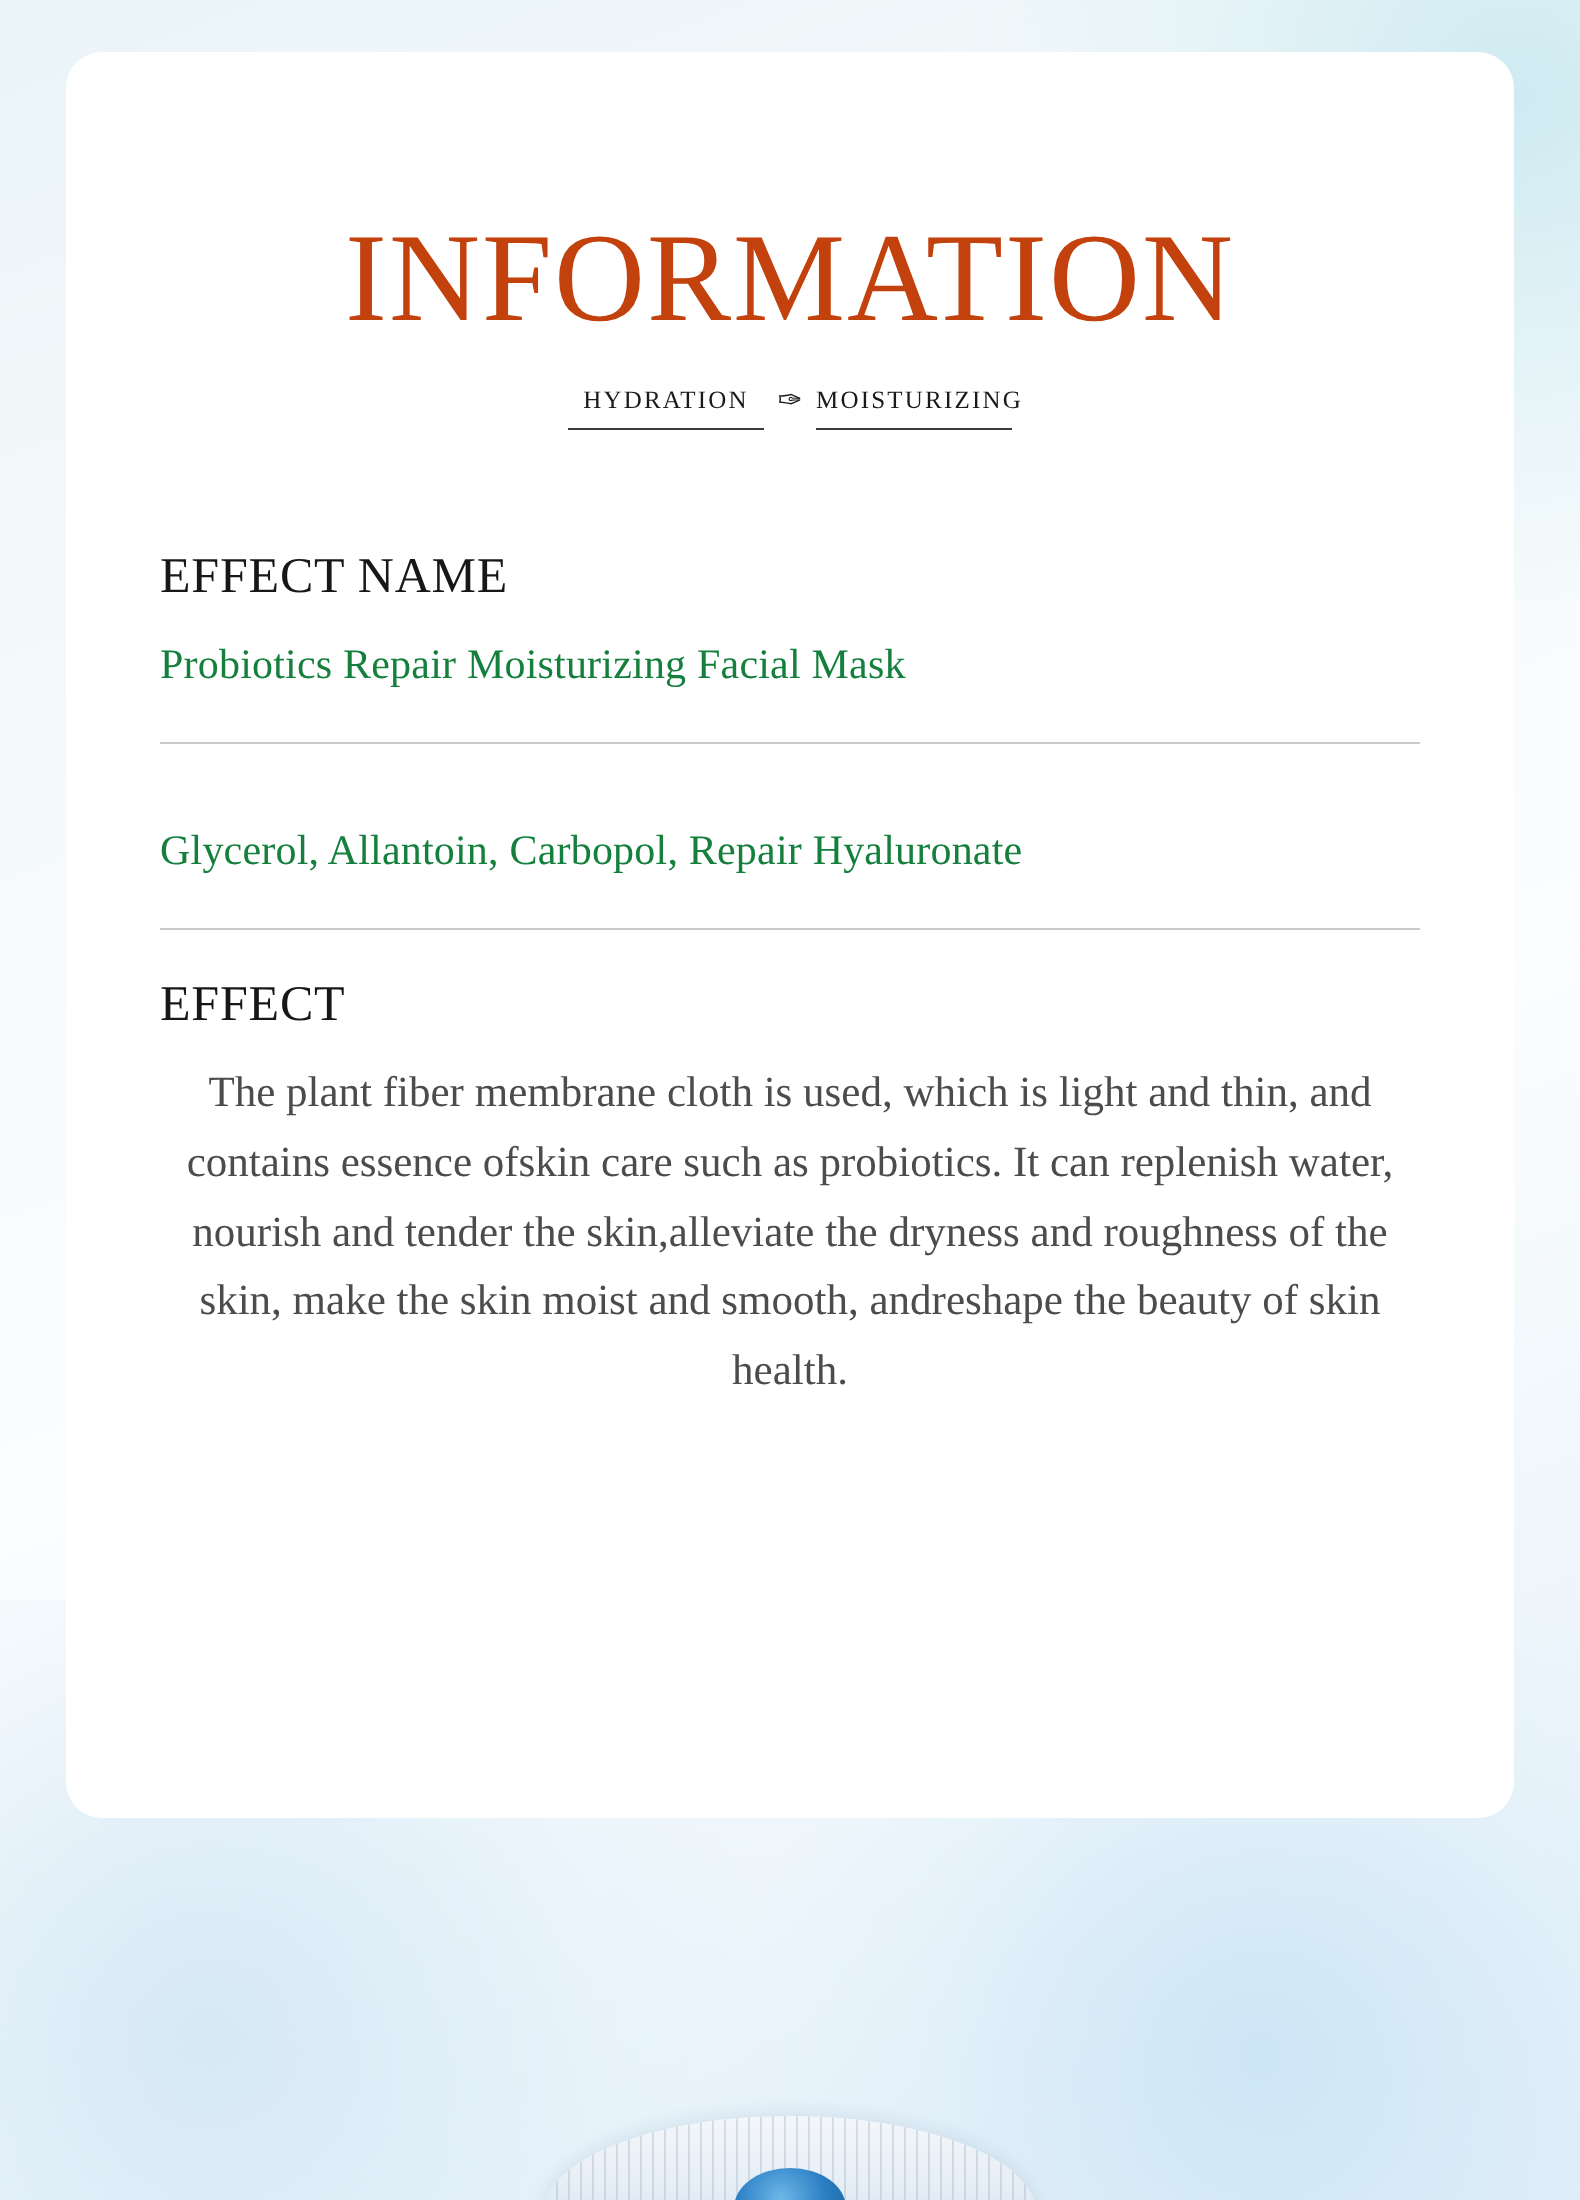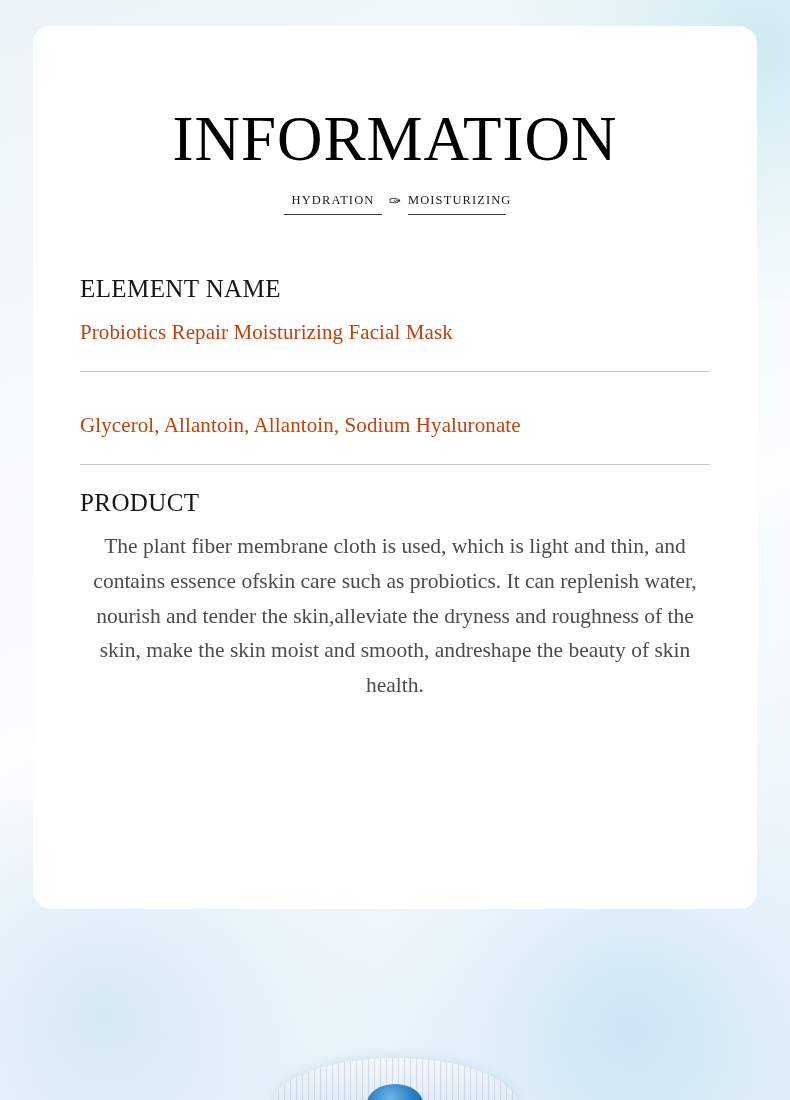--- a/index.html
+++ b/index.html
@@ -53,21 +53,21 @@
     background: #ffffff;
     border-radius: 18px;
     box-sizing: border-box;
   }
 
   .title {
     text-align: center;
     font-family: "Liberation Serif", serif;
     font-size: 63px;
     letter-spacing: 1px;
-    color: #000000;
+    color: #c2410c;
     margin: 0;
     padding-top: 82px;
     font-weight: normal;
     line-height: 1;
   }
 
   .subtitle-row {
     display: flex;
     align-items: flex-start;
     justify-content: center;
@@ -117,21 +117,21 @@
     font-family: "Liberation Serif", serif;
     font-size: 25px;
     color: #171717;
     letter-spacing: 0.4px;
     margin: 0;
     font-weight: normal;
   }
   .value {
     font-family: "Liberation Serif", serif;
     font-size: 21px;
-    color: #c2410c;
+    color: #15803d;
     margin: 0;
     padding-top: 17px;
     letter-spacing: 0.1px;
   }
 
   .divider {
     border: none;
     border-top: 1px solid #c9c9c9;
     margin: 26px 0 0 0;
   }
@@ -194,35 +194,35 @@
       <span class="sub-word">HYDRATION</span>
       <span class="sub-sep">✑</span>
       <span class="sub-word">MOISTURIZING</span>
     </div>
   </div>
 
   <div class="content">
 
     <div class="row-head">
       <div class="left">
-        <p class="label">ELEMENT NAME</p>
+        <p class="label">EFFECT NAME</p>
         <p class="value">Probiotics Repair Moisturizing Facial Mask</p>
       </div>
     </div>
 
     <hr class="divider">
 
     <div class="block">
-      <p class="value">Glycerol, Allantoin, Allantoin, Sodium Hyaluronate</p>
+      <p class="value">Glycerol, Allantoin, Carbopol, Repair Hyaluronate</p>
     </div>
 
     <hr class="divider">
 
     <div class="block">
-      <p class="label">PRODUCT</p>
+      <p class="label">EFFECT</p>
       <p class="body-text">The plant fiber membrane cloth is used, which is light and thin, and contains essence ofskin care such as probiotics. It can replenish water,   nourish and tender the skin,alleviate the dryness and roughness of the skin, make the skin moist and smooth, andreshape the beauty of skin health.</p>
     </div>
 
   </div>
 </div>
 
 <div class="peek">
   <div class="peek-stripes"></div>
   <div class="peek-dot"></div>
 </div>

